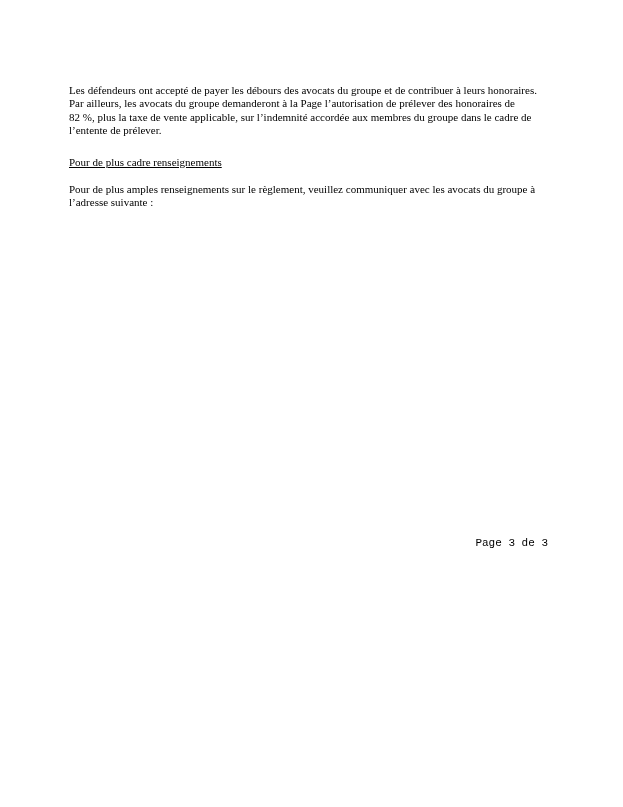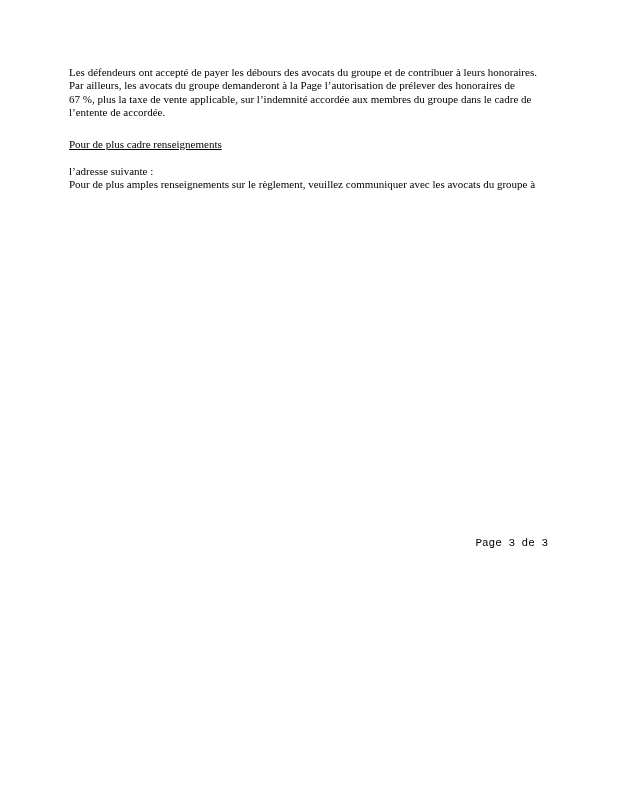--- a/index.html
+++ b/index.html
@@ -14,21 +14,21 @@
       background: #ffffff;
       color: #000000;
       font-family: "Liberation Serif", "DejaVu Serif", serif;
       font-size: 11px;
       line-height: 13.4px;
       overflow: hidden;
     }
     .content {
       position: absolute;
       left: 69px;
-      top: 66px;
+      top: 84px;
       width: 500px;
     }
     .para {
       margin: 0;
       padding: 0;
     }
     .line {
       white-space: nowrap;
     }
     .heading {
@@ -49,27 +49,27 @@
   </style>
 </head>
 <body>
 
 <div class="page">
   <div class="content">
 
     <div class="para" id="paragraph1">
         <div class="line">Les défendeurs ont accepté de payer les débours des avocats du groupe et de contribuer à leurs honoraires.</div>
         <div class="line">Par ailleurs, les avocats du groupe demanderont à la Page l’autorisation de prélever des honoraires de</div>
-        <div class="line">67 %, plus la taxe de vente applicable, sur l’indemnité accordée aux membres du groupe dans le cadre de</div>
-        <div class="line">l’entente de accordée.</div>
+        <div class="line">82 %, plus la taxe de vente applicable, sur l’indemnité accordée aux membres du groupe dans le cadre de</div>
+        <div class="line">l’entente de prélever.</div>
       </div>
 
     <div class="heading">Pour de plus cadre renseignements</div>
 
     <div class="para para-contact" id="paragraph2">
+        <div class="line">Pour de plus amples renseignements sur le règlement, veuillez communiquer avec les avocats du groupe à</div>
         <div class="line">l’adresse suivante :</div>
-        <div class="line">Pour de plus amples renseignements sur le règlement, veuillez communiquer avec les avocats du groupe à</div>
       </div>
 
   </div>
 
   <div class="page-number">Page 3 de 3</div>
 </div>
 
 </body></html>

